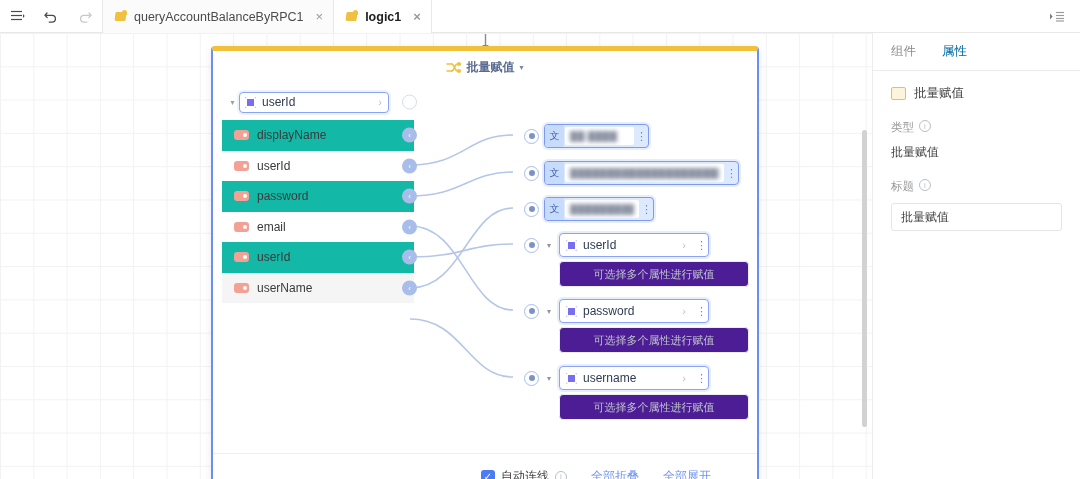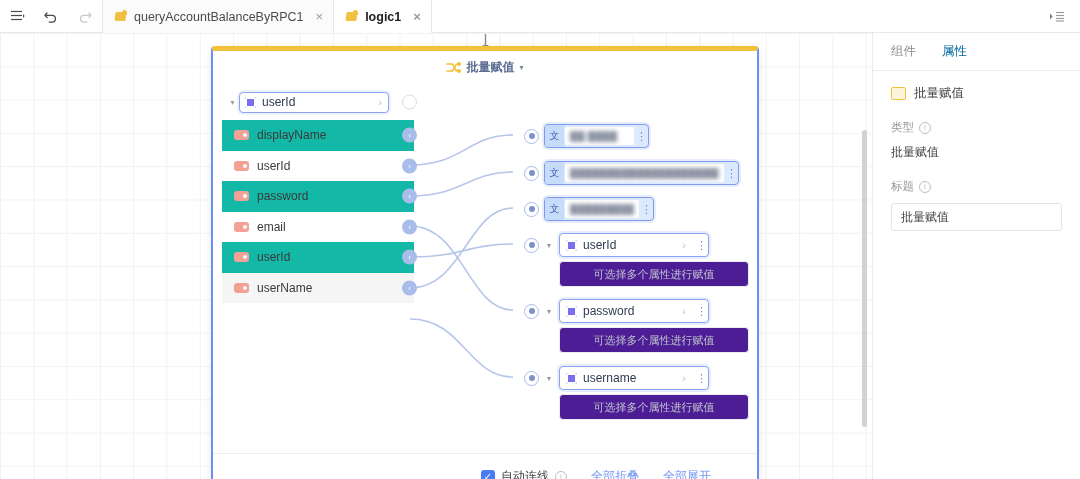--- a/index.html
+++ b/index.html
@@ -210,21 +210,21 @@
     display: flex; align-items: center; gap: 8px;
     padding: 14px 0 0 18px;
   }
   .insp-title-ico {
     width: 15px; height: 13px; border: 1.5px solid #f0c040; border-radius: 2px;
     background: #fdf4dc; flex: none;
   }
   .insp-title-text { font-size: 12.5px; color: #3f3f3f; }
   .insp-field { padding: 0 18px; margin-top: 18px; }
   .insp-label {
-    font-size: 11.5px; color: #9a9a9a; display: flex; align-items: center; gap: 5px;
+    font-size: 11.5px; color: #9a9a9a; display: flex; gap: 5px;
   }
   .insp-value { font-size: 12px; color: #3f3f3f; margin-top: 9px; filter: blur(.35px); }
   .insp-input {
     margin-top: 9px; height: 28px; border: 1px solid #e3e5e9; border-radius: 3px;
     display: flex; align-items: center; padding: 0 9px;
     font-size: 12px; color: #3f3f3f; background: #fff;
   }
 
   .edges { position: absolute; left: 0; top: 0; width: 548px; height: 420px; pointer-events: none; }
 </style>

